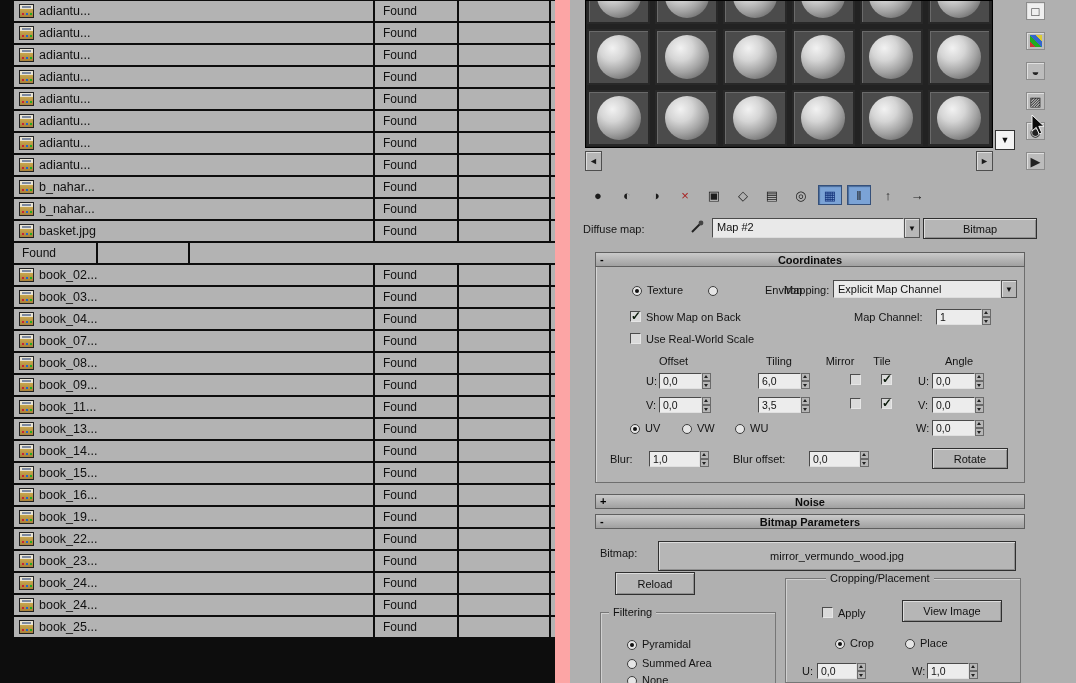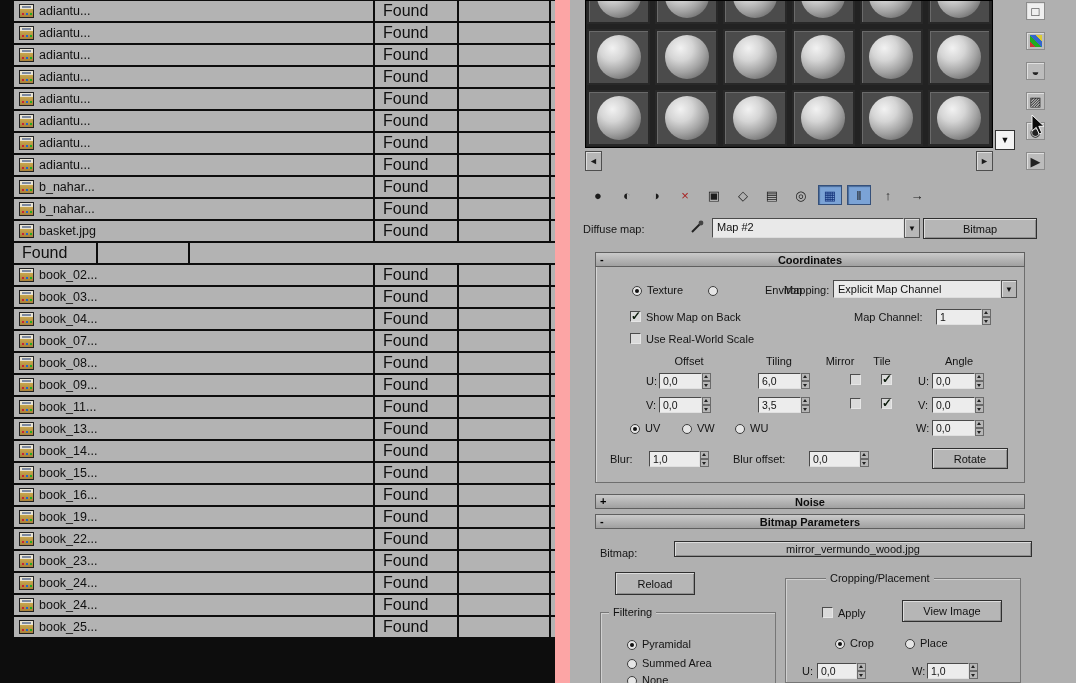--- a/index.html
+++ b/index.html
@@ -4,21 +4,21 @@
 <style>
   * { margin:0; padding:0; box-sizing:border-box; }
   body { background:#2e2e2e; font-family:"Liberation Sans", sans-serif; }
   #app { position:relative; width:1076px; height:683px; overflow:hidden; background:#fca5a5; font-family:"Liberation Sans", sans-serif; }
 
   
   .left-panel { position:absolute; left:0; top:0; width:555px; height:683px; background:#0d0d0d; border-top:1px solid #0d0d0d; overflow:hidden; }
   .frow { display:flex; height:22px; border-bottom:2px solid #0d0d0d; background:#b3b3b3; }
   .c-margin { width:14px; background:#0d0d0d; flex:none; }
   .c-name  { width:361px; flex:none; border-right:2px solid #0d0d0d; display:flex; align-items:center; overflow:hidden; }
-  .c-status{ width:84px;  flex:none; border-right:2px solid #0d0d0d; display:flex; align-items:center; padding-left:8px; font-size:16px; color:#101010; }
+  .c-status{ width:84px;  flex:none; border-right:2px solid #0d0d0d; display:flex; align-items:center; padding-left:8px; font-size:12px; color:#101010; }
   .c-extra { width:92px;  flex:none; border-right:2px solid #0d0d0d; }
   .ficon { width:15px; height:14px; margin-left:5px; flex:none; border:1px solid #222;
            background:linear-gradient(180deg,#e9e4d4 0%,#e9e4d4 32%,#c9a84f 32%,#a9813a 100%); position:relative; }
   .ficon::after { content:""; position:absolute; left:2px; top:8px; width:2px; height:2px; background:#c23;
                   box-shadow:4px 0 0 #26c, 8px 0 0 #2a2; }
   .ficon::before { content:""; position:absolute; top:1px; left:2px; right:2px; height:2px; background:#7e8aa0; }
   .fname { margin-left:5px; font-size:12.5px; color:#101010; white-space:nowrap; }
   .bottom-edge { position:absolute; left:0; bottom:0; width:555px; height:2px; background:#0d0d0d; }
 
   
@@ -518,21 +518,21 @@
           <span class="sval">1</span>
           <span class="sarr">
             <i class="u"></i>
             <i class="d"></i>
           </span>
         </div>
 
       <span class="cb" style="left:34px;top:80px;" data-checked="false"></span>
       <span class="lbl" style="left:50px;top:80px;">Use Real-World Scale</span>
 
-      <span class="lbl" style="left:63px;top:102px;width:60px;text-align:center;">Offset</span>
+      <span class="lbl" style="left:63px;top:102px;width:60px;">Offset</span>
       <span class="lbl" style="left:153px;top:102px;width:60px;text-align:center;">Tiling</span>
       <span class="lbl" style="left:224px;top:102px;width:40px;text-align:center;">Mirror</span>
       <span class="lbl" style="left:266px;top:102px;width:40px;text-align:center;">Tile</span>
       <span class="lbl" style="left:343px;top:102px;width:40px;text-align:center;">Angle</span>
 
       <span class="lbl" style="left:50px;top:122px;">U:</span>
       <div class="spin" style="left:63px;top:120px;width:52px;">
           <span class="sval">0,0</span>
           <span class="sarr">
             <i class="u"></i>
@@ -621,21 +621,21 @@
       <span class="rtoggle">+</span>
       <span>Noise</span>
     </div>
 
     <div class="rbar" style="left:25px;top:514px;width:430px;">
       <span class="rtoggle">-</span>
       <span>Bitmap Parameters</span>
     </div>
 
     <span class="lbl" style="left:30px;top:547px;">Bitmap:</span>
-    <button class="btn" style="left:88px;top:541px;width:358px;height:16px;margin-left:16px;">mirror_vermundo_wood.jpg</button>
+    <button class="btn" style="left:88px;top:541px;width:358px;height:30px;">mirror_vermundo_wood.jpg</button>
     <button class="btn" style="left:33px;top:572px;width:80px;height:23px;margin-left:12px;">Reload</button>
 
     <div class="group" style="left:215px;top:578px;width:236px;height:105px;">
       <span class="legend" style="left:40px;">Cropping/Placement</span>
       <span class="cb" style="left:36px;top:28px;" data-checked="false"></span>
       <span class="lbl" style="left:52px;top:28px;">Apply</span>
       <button class="btn" style="left:116px;top:21px;width:100px;height:22px;">View Image</button>
       <span class="radio" style="left:49px;top:60px;" data-checked="true"></span>
       <span class="lbl" style="left:64px;top:58px;">Crop</span>
       <span class="radio" style="left:119px;top:60px;" data-checked="false"></span>

